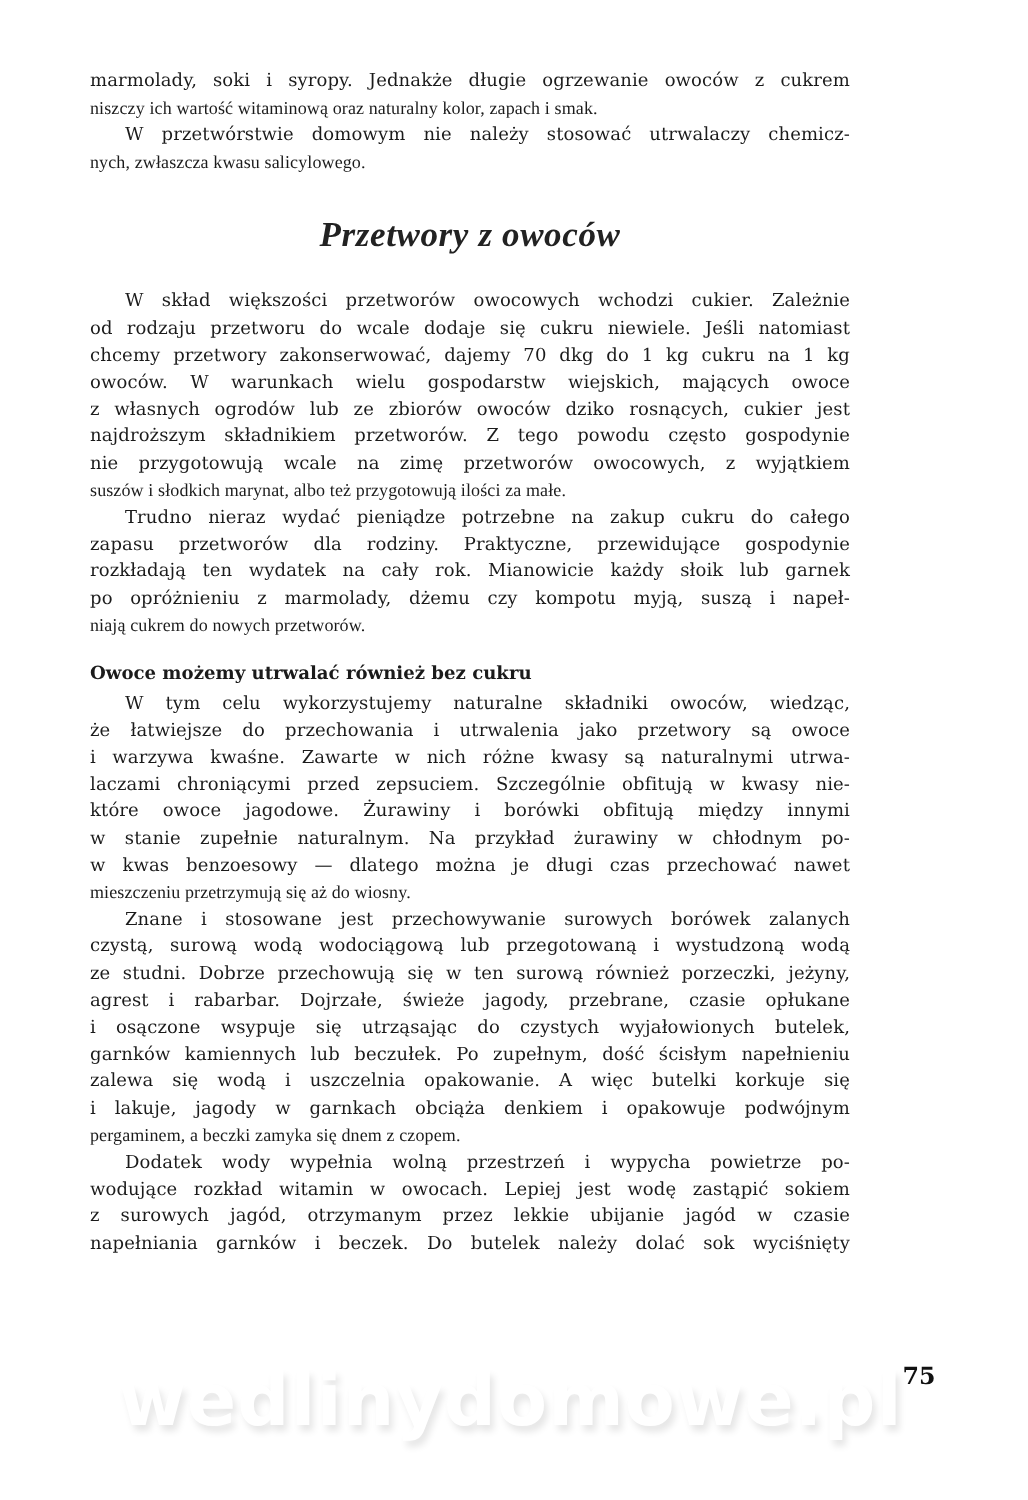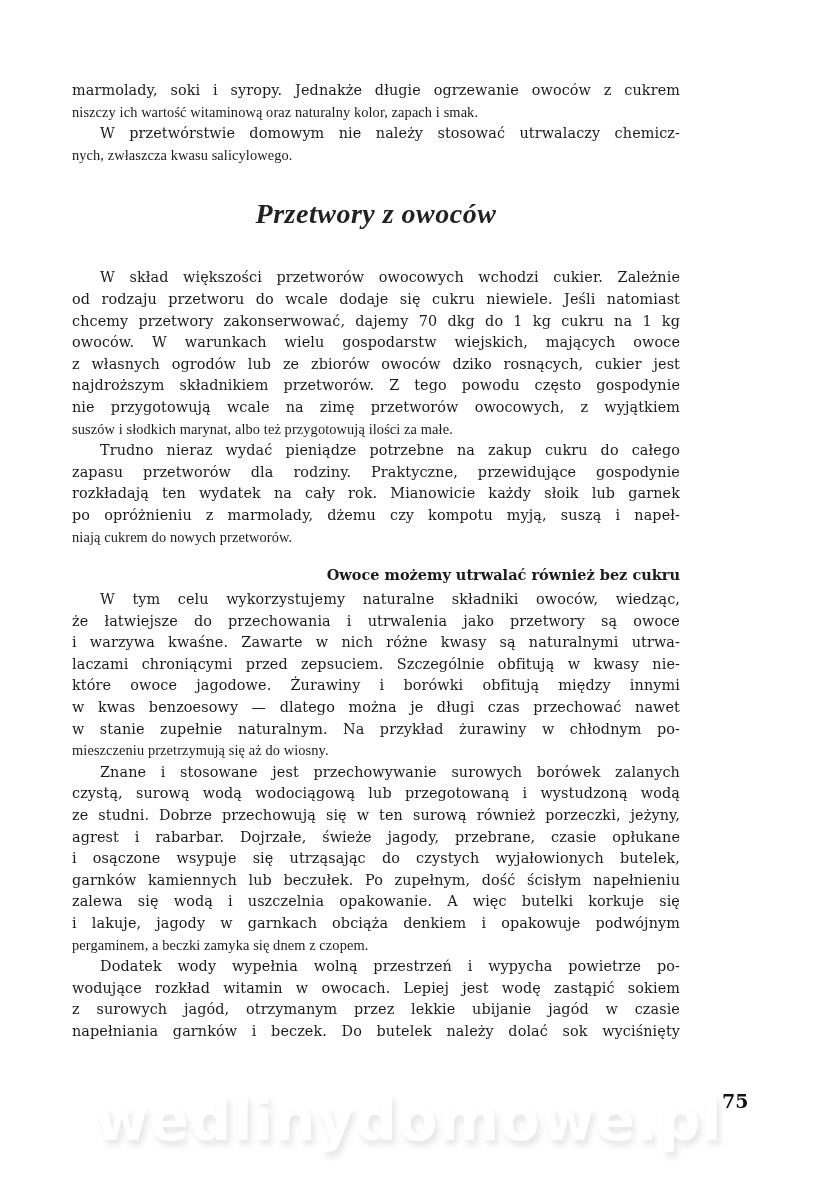--- a/index.html
+++ b/index.html
@@ -1,34 +1,34 @@
 <!DOCTYPE html>
 <html><head>
   <meta charset="utf-8">
   <style>
     html, body { margin: 0; padding: 0; }
     body {
       width: 822px; height: 1200px; background: #ffffff; position: relative; overflow: hidden;
       font-family: "DejaVu Serif", "Liberation Serif", serif; color: #1b1b1b;
     }
-    .page { position: absolute; left: 72px; top: 80px; width: 608px; }
+    .page { position: absolute; left: 72px; top: 55px; width: 608px; }
     .p {
       font-size: 14.4px; line-height: 21.6px; margin: 0;
       text-align: justify; text-align-last: left; letter-spacing: 0.1px;
     }
     .p .line { display: block; text-align: justify; text-align-last: justify; white-space: nowrap; }
     .p .line.last { text-align-last: left; font-family: Liberation Serif, serif; }
     .indent { padding-left: 28px; }
     .h-italic {
       font-family: "Liberation Serif", serif; font-style: italic; font-size: 28px;
-      text-align: center; margin: 32px 0 37px 0; letter-spacing: 0.5px; color: #222;
+      text-align: center; margin: 32px 0 26px 0; letter-spacing: 0.5px; color: #222;
     }
     .h-bold {
       font-family: "DejaVu Serif", serif; font-weight: bold; font-size: 14.5px;
-      text-align: right; margin: 18px 0 6px 0; color: #1b1b1b;
+      text-align: left; margin: 18px 0 6px 0; color: #1b1b1b;
     }
     .page-number {
       position: absolute; left: 722px; top: 1090px; font-weight: bold;
       font-family: "DejaVu Serif", serif; font-size: 19px; color: #111;
     }
     .watermark {
       position: absolute; left: 95px; top: 1086px; font-family: "DejaVu Sans", sans-serif;
       font-weight: bold; font-size: 58px; color: #ffffff; letter-spacing: 1px;
       text-shadow: 3px 5px 6px rgba(0,0,0,0.10);
     }
@@ -67,22 +67,22 @@
   </p>
 
   <h2 class="h-bold">Owoce możemy utrwalać również bez cukru</h2>
 
   <p class="p">
     <span class="line indent">W tym celu wykorzystujemy naturalne składniki owoców, wiedząc,</span>
     <span class="line">że łatwiejsze do przechowania i utrwalenia jako przetwory są owoce</span>
     <span class="line">i warzywa kwaśne. Zawarte w nich różne kwasy są naturalnymi utrwa-</span>
     <span class="line">laczami chroniącymi przed zepsuciem. Szczególnie obfitują w kwasy nie-</span>
     <span class="line">które owoce jagodowe. Żurawiny i borówki obfitują między innymi</span>
+    <span class="line">w stanie zupełnie naturalnym. Na przykład żurawiny w chłodnym po-</span>
     <span class="line">w kwas benzoesowy — dlatego można je długi czas przechować nawet</span>
-    <span class="line">w stanie zupełnie naturalnym. Na przykład żurawiny w chłodnym po-</span>
     <span class="line last">mieszczeniu przetrzymują się aż do wiosny.</span>
   </p>
   <p class="p">
     <span class="line indent">Znane i stosowane jest przechowywanie surowych borówek zalanych</span>
     <span class="line">czystą, surową wodą wodociągową lub przegotowaną i wystudzoną wodą</span>
     <span class="line">ze studni. Dobrze przechowują się w ten surową również porzeczki, jeżyny,</span>
     <span class="line">agrest i rabarbar. Dojrzałe, świeże jagody, przebrane, czasie opłukane</span>
     <span class="line">i osączone wsypuje się utrząsając do czystych wyjałowionych butelek,</span>
     <span class="line">garnków kamiennych lub beczułek. Po zupełnym, dość ścisłym napełnieniu</span>
     <span class="line">zalewa się wodą i uszczelnia opakowanie. A więc butelki korkuje się</span>

